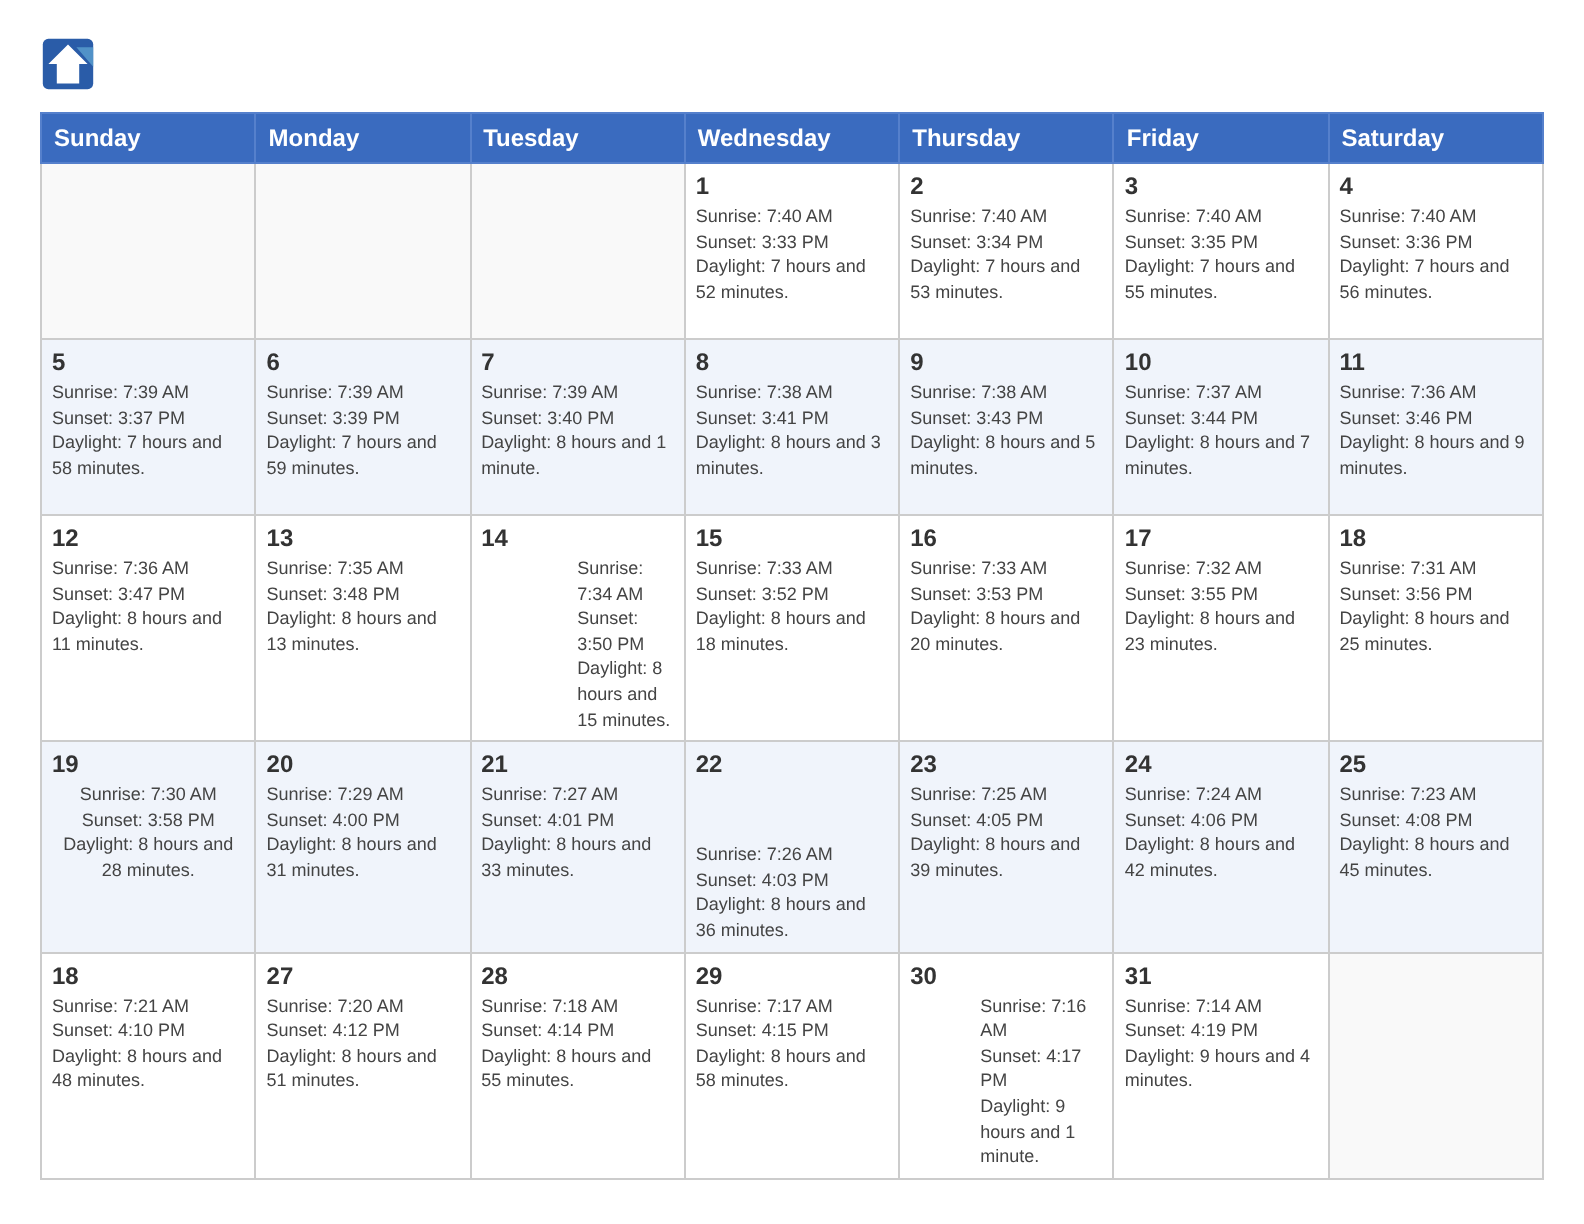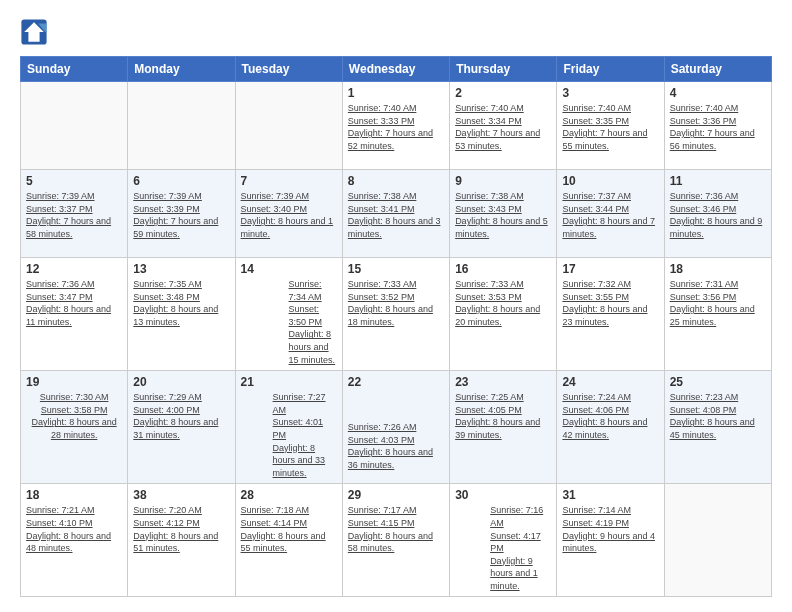--- a/index.html
+++ b/index.html
@@ -74,21 +74,20 @@
       font-size: 12px;
       font-weight: bold;
       color: #333;
       display: block;
       margin-bottom: 2px;
     }
     .day-info {
       font-size: 9px;
       color: #444;
       line-height: 1.4;
-      text-decoration: underline;
     }
     .alt-row td {
       background: #f0f4fb;
     }
   </style>
 </head>
 <body>
 
 <div class="page">
   <div class="header">
@@ -251,21 +250,21 @@
 Daylight: 8 hours and 28 minutes.</div>
           </td>
           <td>
             <span class="day-num">20</span>
             <div class="day-info" style="white-space: pre-line;">Sunrise: 7:29 AM
 Sunset: 4:00 PM
 Daylight: 8 hours and 31 minutes.</div>
           </td>
           <td>
             <span class="day-num">21</span>
-            <div class="day-info" style="white-space: pre-line; margin-left: 32px;">Sunrise: 7:27 AM
+            <div class="day-info" style="white-space: pre-line;">Sunrise: 7:27 AM
 Sunset: 4:01 PM
 Daylight: 8 hours and 33 minutes.</div>
           </td>
           <td>
             <span class="day-num">22</span>
             <div class="day-info" style="white-space: pre-line; margin-top: 32px;">Sunrise: 7:26 AM
 Sunset: 4:03 PM
 Daylight: 8 hours and 36 minutes.</div>
           </td>
           <td>
@@ -288,21 +287,21 @@
           </td>
         </tr>
         <tr>
           <td>
             <span class="day-num">18</span>
             <div class="day-info" style="white-space: pre-line;">Sunrise: 7:21 AM
 Sunset: 4:10 PM
 Daylight: 8 hours and 48 minutes.</div>
           </td>
           <td>
-            <span class="day-num">38</span>
+            <span class="day-num">27</span>
             <div class="day-info" style="white-space: pre-line;">Sunrise: 7:20 AM
 Sunset: 4:12 PM
 Daylight: 8 hours and 51 minutes.</div>
           </td>
           <td>
             <span class="day-num">28</span>
             <div class="day-info" style="white-space: pre-line;">Sunrise: 7:18 AM
 Sunset: 4:14 PM
 Daylight: 8 hours and 55 minutes.</div>
           </td>

